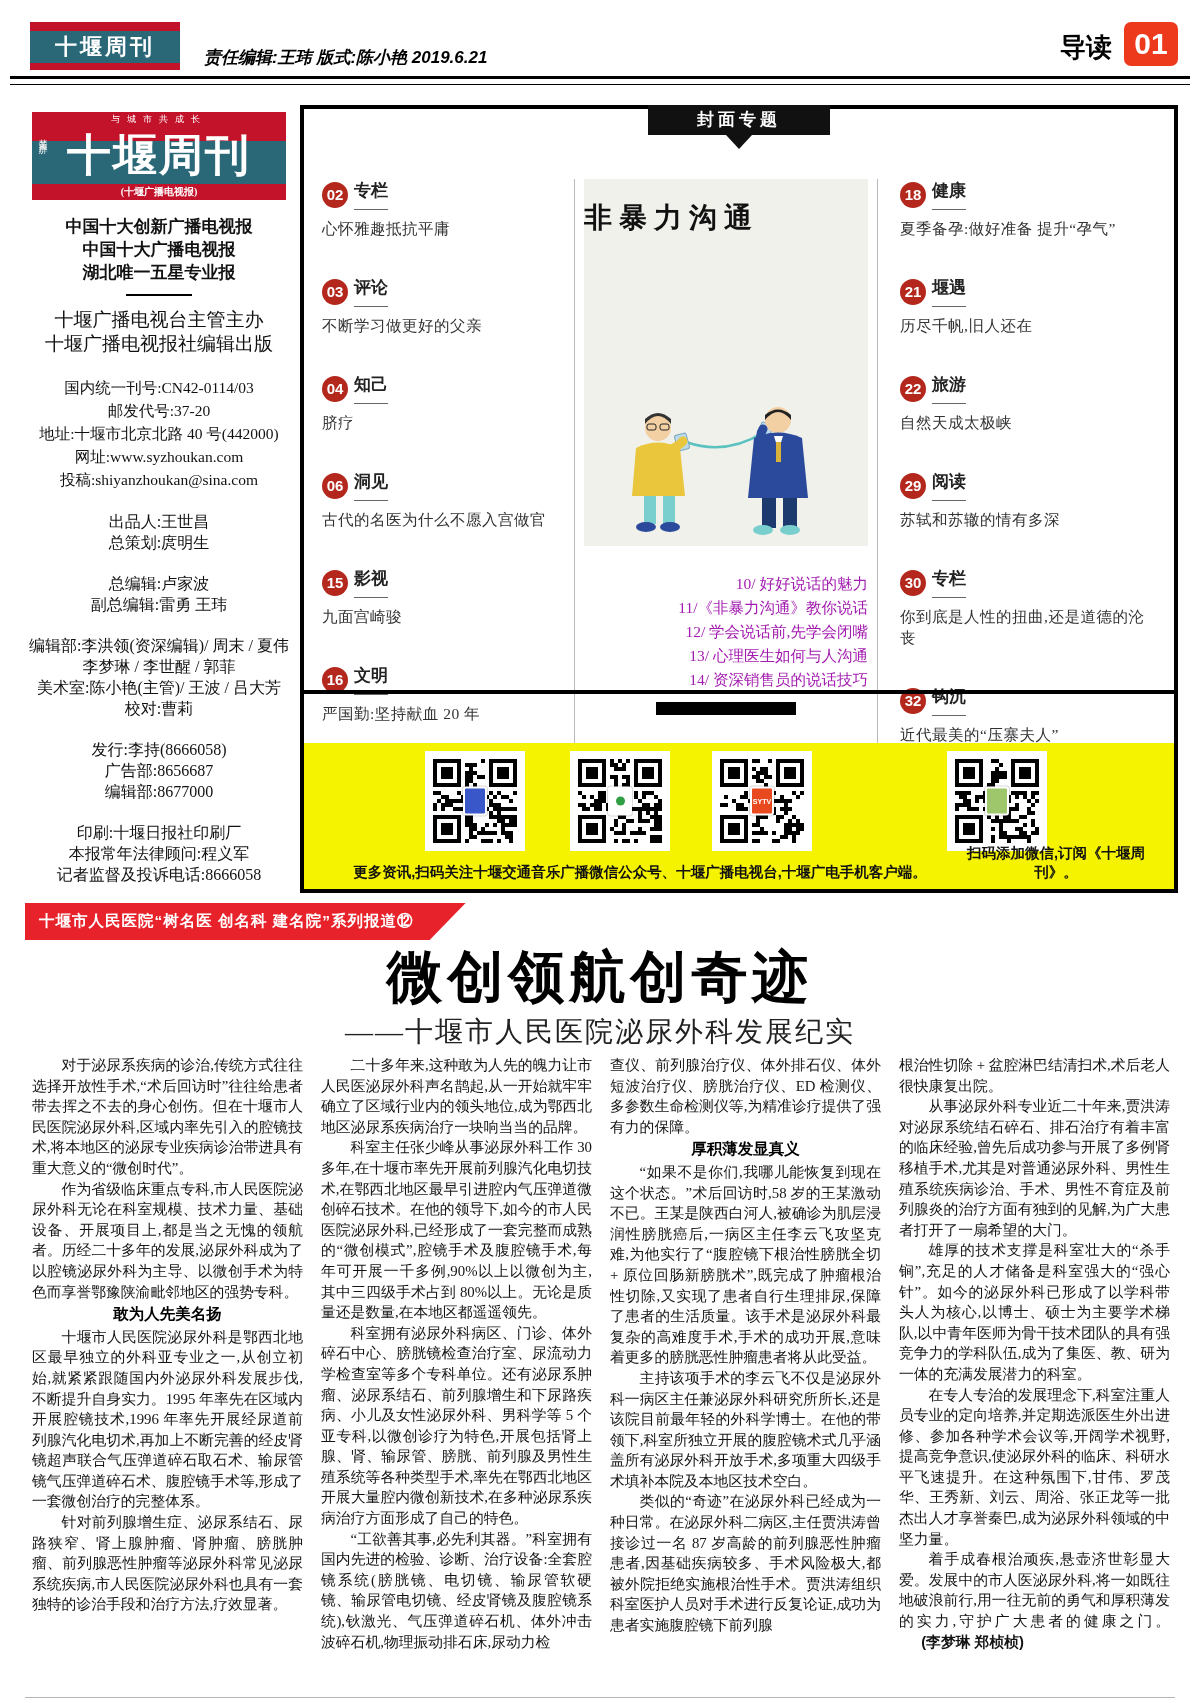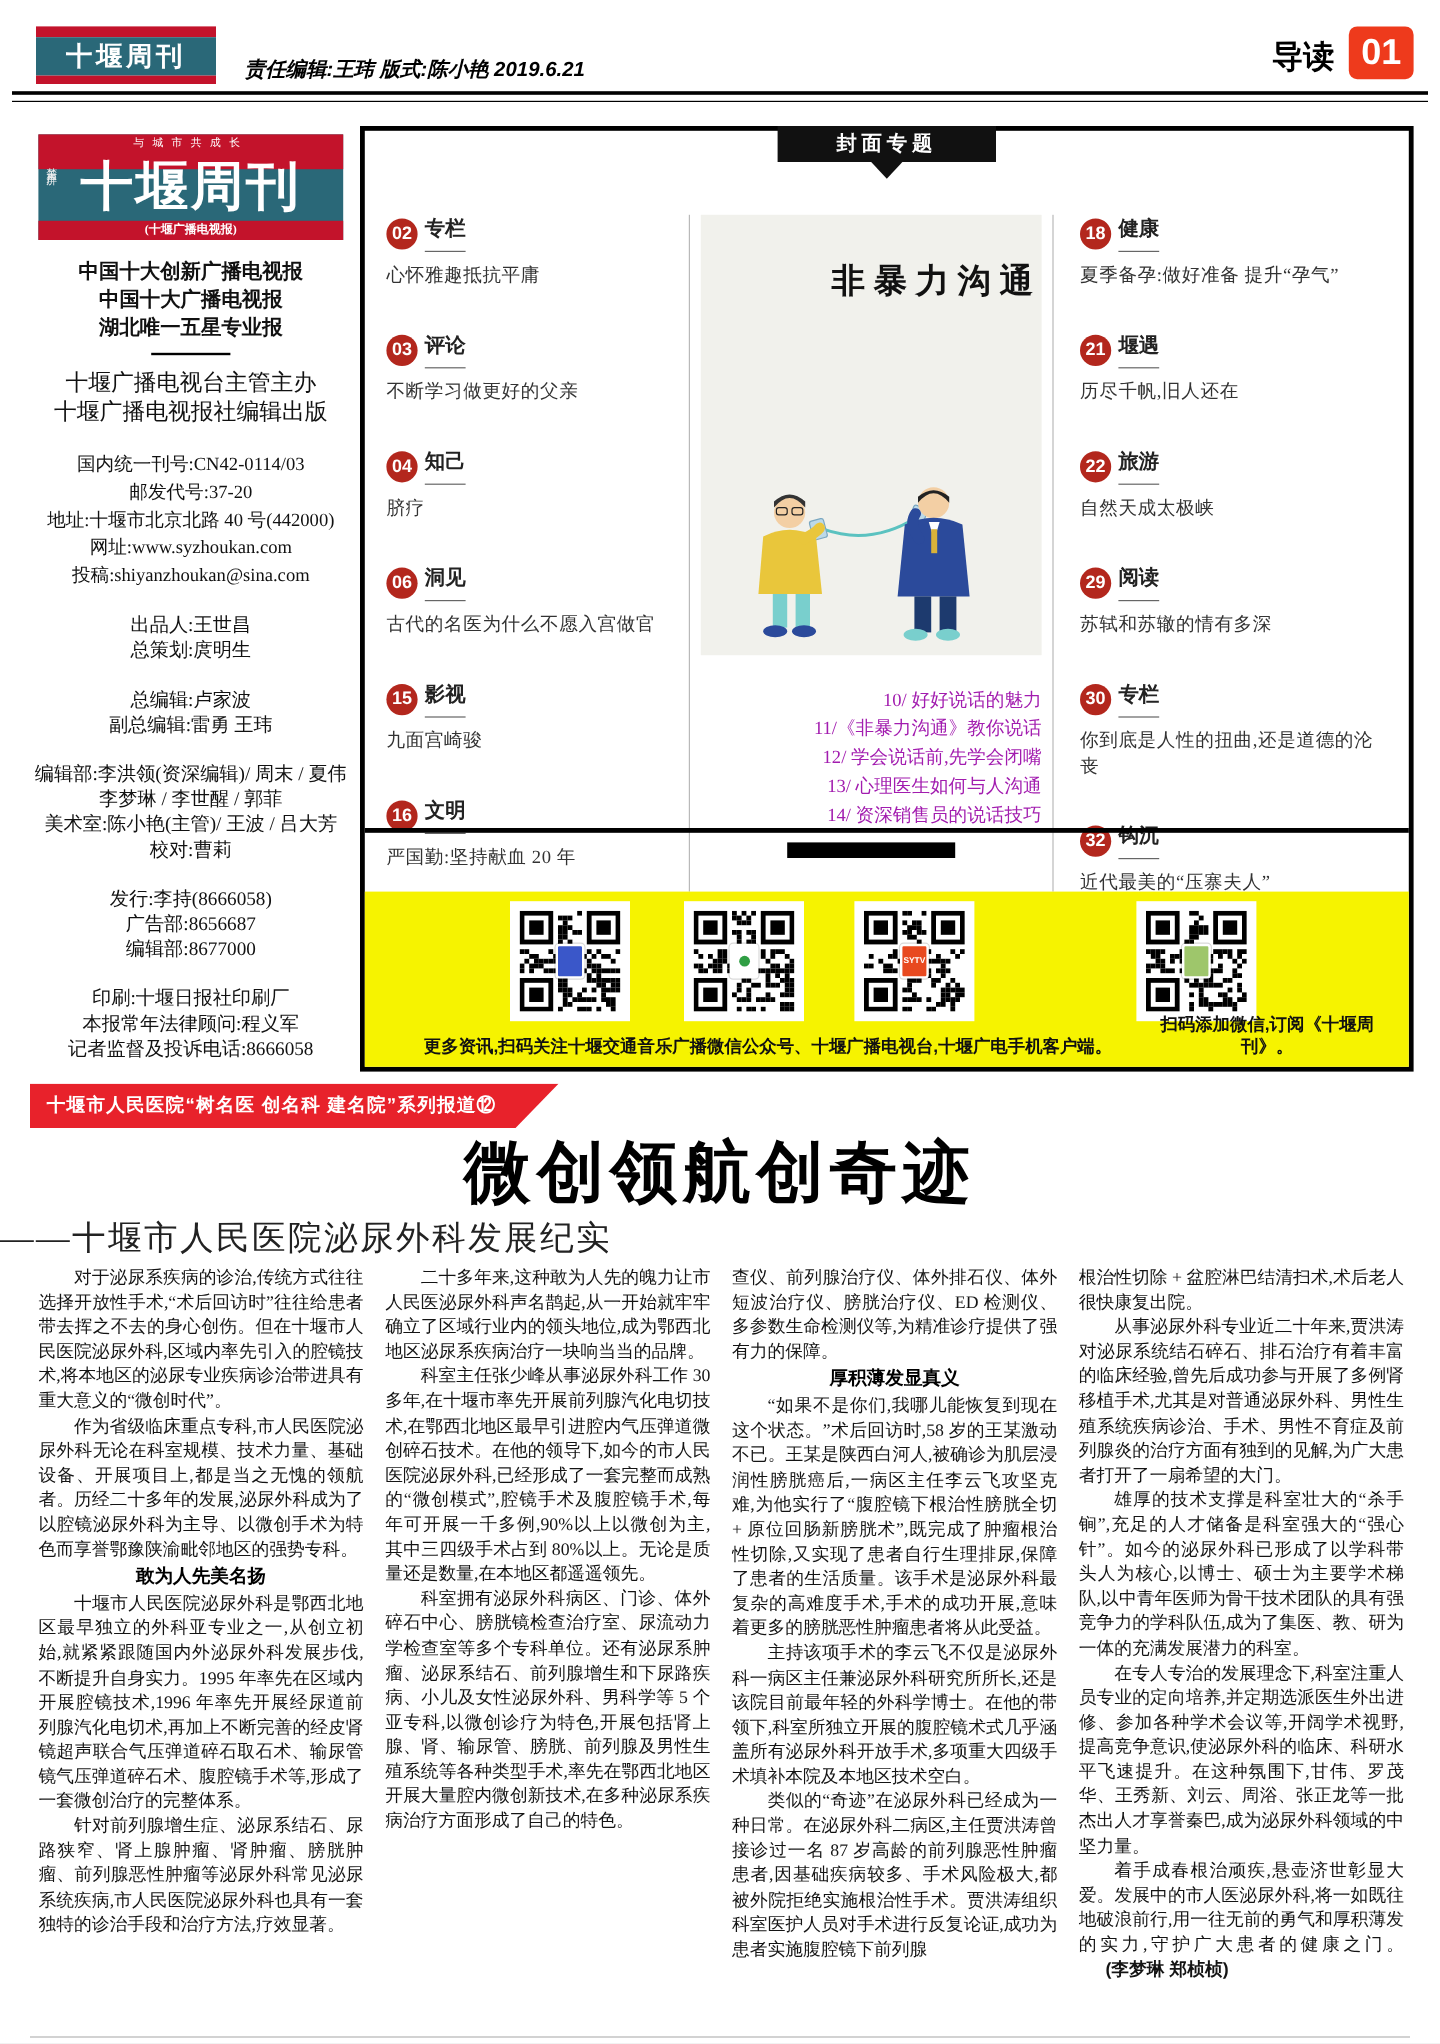--- a/index.html
+++ b/index.html
@@ -58,21 +58,21 @@
   .toc-col.right{flex:1;padding-left:22px;}
   .toc-item{margin-bottom:36px;}
   .toc-head{display:flex;align-items:center;text-align:center;}
   .toc-num{width:26px;height:26px;border-radius:50%;background:#b3271d;color:#fff;font-weight:bold;
            font-size:15px;display:flex;align-items:center;justify-content:center;
            font-family:"Liberation Sans",sans-serif;flex:0 0 26px;}
   .toc-cat{font-family:"Liberation Sans",sans-serif;font-weight:bold;font-size:17px;color:#222;
            margin-left:6px;border-bottom:1.5px solid #666;padding-bottom:7px;}
   .toc-title{margin-top:9px;font-size:15.5px;color:#333;letter-spacing:0.5px;}
   .feature-card{position:relative;background:#f1f1ec;height:367px;margin-top:0;}
-  .feature-title{padding-top:36px;text-align:right;font-size:28px;font-weight:bold;letter-spacing:7px;font-family:Liberation Serif, serif;}
+  .feature-title{padding-top:20px;text-align:left;font-size:28px;font-weight:bold;letter-spacing:7px;font-family:Liberation Serif, serif;}
   .feature-art{position:absolute;bottom:2px;left:50%;transform:translateX(-50%);}
   .feature-list{margin-top:26px;text-align:right;font-size:15.5px;line-height:24px;color:#a21caf;}
   .feature-bar{width:140px;height:13px;background:#000;margin:10px auto 0;}
   .cover-rule{position:absolute;left:0;right:0;top:581px;height:4px;background:#000;}
   .qr-strip{position:absolute;left:0;right:0;bottom:0;height:146px;background:#f6f300;}
   .qr-tile{position:absolute;top:8px;width:100px;height:100px;background:#fff;
            display:flex;align-items:center;justify-content:center;}
   .qr-tile svg{display:block;}
   .qr-logo{position:absolute;left:50%;top:50%;transform:translate(-50%,-50%);width:20px;height:25px;
            border:2px solid #fff;border-radius:3px;color:#fff;font-size:7px;font-weight:bold;
@@ -83,21 +83,21 @@
   .qr-caption.left{left:46px;width:580px;}
   .qr-caption.right{left:648px;right:14px;}
 
   
   .ribbon{position:absolute;left:25px;top:903px;background:#e8222b;color:#fff;
           font-family:"Liberation Sans",sans-serif;font-weight:bold;font-size:15.5px;
           padding:8px 52px 8px 14px;letter-spacing:1px;
           clip-path:polygon(0 0,100% 0,calc(100% - 36px) 100%,0 100%);}
   .art-title{position:absolute;left:0;right:0;top:940px;text-align:center;font-size:56px;font-weight:900;
              font-family:"Liberation Sans",sans-serif;letter-spacing:5px;color:#000;}
-  .art-subtitle{position:absolute;left:0;right:0;top:1013px;font-size:28px;
+  .art-subtitle{position:absolute;left:0;right:0;top:1013px;text-align:center;font-size:28px;
                 letter-spacing:2px;color:#222;font-family:Liberation Serif, serif;}
   .art-cols{position:absolute;left:32px;right:30px;top:1055px;height:640px;display:flex;gap:18px;}
   .art-col{flex:1;font-size:14.8px;line-height:20.6px;text-align:justify;overflow:hidden;color:#141414;}
   .para{margin:0;text-indent:2em;}
   .para.cont{text-indent:0;}
   .subhead{margin:2px 0;text-align:center;font-family:"Liberation Sans",sans-serif;
            font-size:15.5px;font-weight:bold;color:#000;}
   .byline{font-weight:bold;font-family:"Liberation Sans",sans-serif;margin-left:1.5em;white-space:nowrap;}
   .bottom-rule{position:absolute;left:25px;right:25px;top:1697px;border-top:1px solid #b5b5b5;}
 </style>
@@ -841,20 +841,21 @@
         <p class="para" data-interactable="false">对于泌尿系疾病的诊治,传统方式往往选择开放性手术,“术后回访时”往往给患者带去挥之不去的身心创伤。但在十堰市人民医院泌尿外科,区域内率先引入的腔镜技术,将本地区的泌尿专业疾病诊治带进具有重大意义的“微创时代”。</p>
         <p class="para" data-interactable="false">作为省级临床重点专科,市人民医院泌尿外科无论在科室规模、技术力量、基础设备、开展项目上,都是当之无愧的领航者。历经二十多年的发展,泌尿外科成为了以腔镜泌尿外科为主导、以微创手术为特色而享誉鄂豫陕渝毗邻地区的强势专科。</p>
         <h3 class="subhead" data-interactable="false">敢为人先美名扬</h3>
         <p class="para" data-interactable="false">十堰市人民医院泌尿外科是鄂西北地区最早独立的外科亚专业之一,从创立初始,就紧紧跟随国内外泌尿外科发展步伐,不断提升自身实力。1995 年率先在区域内开展腔镜技术,1996 年率先开展经尿道前列腺汽化电切术,再加上不断完善的经皮肾镜超声联合气压弹道碎石取石术、输尿管镜气压弹道碎石术、腹腔镜手术等,形成了一套微创治疗的完整体系。</p>
         <p class="para" data-interactable="false">针对前列腺增生症、泌尿系结石、尿路狭窄、肾上腺肿瘤、肾肿瘤、膀胱肿瘤、前列腺恶性肿瘤等泌尿外科常见泌尿系统疾病,市人民医院泌尿外科也具有一套独特的诊治手段和治疗方法,疗效显著。</p>
       </div>
     <div class="art-col" data-interactable="false">
         <p class="para" data-interactable="false">二十多年来,这种敢为人先的魄力让市人民医泌尿外科声名鹊起,从一开始就牢牢确立了区域行业内的领头地位,成为鄂西北地区泌尿系疾病治疗一块响当当的品牌。</p>
         <p class="para" data-interactable="false">科室主任张少峰从事泌尿外科工作 30 多年,在十堰市率先开展前列腺汽化电切技术,在鄂西北地区最早引进腔内气压弹道微创碎石技术。在他的领导下,如今的市人民医院泌尿外科,已经形成了一套完整而成熟的“微创模式”,腔镜手术及腹腔镜手术,每年可开展一千多例,90%以上以微创为主,其中三四级手术占到 80%以上。无论是质量还是数量,在本地区都遥遥领先。</p>
         <p class="para" data-interactable="false">科室拥有泌尿外科病区、门诊、体外碎石中心、膀胱镜检查治疗室、尿流动力学检查室等多个专科单位。还有泌尿系肿瘤、泌尿系结石、前列腺增生和下尿路疾病、小儿及女性泌尿外科、男科学等 5 个亚专科,以微创诊疗为特色,开展包括肾上腺、肾、输尿管、膀胱、前列腺及男性生殖系统等各种类型手术,率先在鄂西北地区开展大量腔内微创新技术,在多种泌尿系疾病治疗方面形成了自己的特色。</p>
+        <p class="para" data-interactable="false">“工欲善其事,必先利其器。”科室拥有国内先进的检验、诊断、治疗设备:全套腔镜系统(膀胱镜、电切镜、输尿管软硬镜、输尿管电切镜、经皮肾镜及腹腔镜系统),钬激光、气压弹道碎石机、体外冲击波碎石机,物理振动排石床,尿动力检</p>
       </div>
     <div class="art-col" data-interactable="false">
         <p class="para cont" data-interactable="false">查仪、前列腺治疗仪、体外排石仪、体外短波治疗仪、膀胱治疗仪、ED 检测仪、多参数生命检测仪等,为精准诊疗提供了强有力的保障。</p>
         <h3 class="subhead" data-interactable="false">厚积薄发显真义</h3>
         <p class="para" data-interactable="false">“如果不是你们,我哪儿能恢复到现在这个状态。”术后回访时,58 岁的王某激动不已。王某是陕西白河人,被确诊为肌层浸润性膀胱癌后,一病区主任李云飞攻坚克难,为他实行了“腹腔镜下根治性膀胱全切 + 原位回肠新膀胱术”,既完成了肿瘤根治性切除,又实现了患者自行生理排尿,保障了患者的生活质量。该手术是泌尿外科最复杂的高难度手术,手术的成功开展,意味着更多的膀胱恶性肿瘤患者将从此受益。</p>
         <p class="para" data-interactable="false">主持该项手术的李云飞不仅是泌尿外科一病区主任兼泌尿外科研究所所长,还是该院目前最年轻的外科学博士。在他的带领下,科室所独立开展的腹腔镜术式几乎涵盖所有泌尿外科开放手术,多项重大四级手术填补本院及本地区技术空白。</p>
         <p class="para" data-interactable="false">类似的“奇迹”在泌尿外科已经成为一种日常。在泌尿外科二病区,主任贾洪涛曾接诊过一名 87 岁高龄的前列腺恶性肿瘤患者,因基础疾病较多、手术风险极大,都被外院拒绝实施根治性手术。贾洪涛组织科室医护人员对手术进行反复论证,成功为患者实施腹腔镜下前列腺</p>
       </div>
     <div class="art-col" data-interactable="false">
         <p class="para cont" data-interactable="false">根治性切除 + 盆腔淋巴结清扫术,术后老人很快康复出院。</p>

